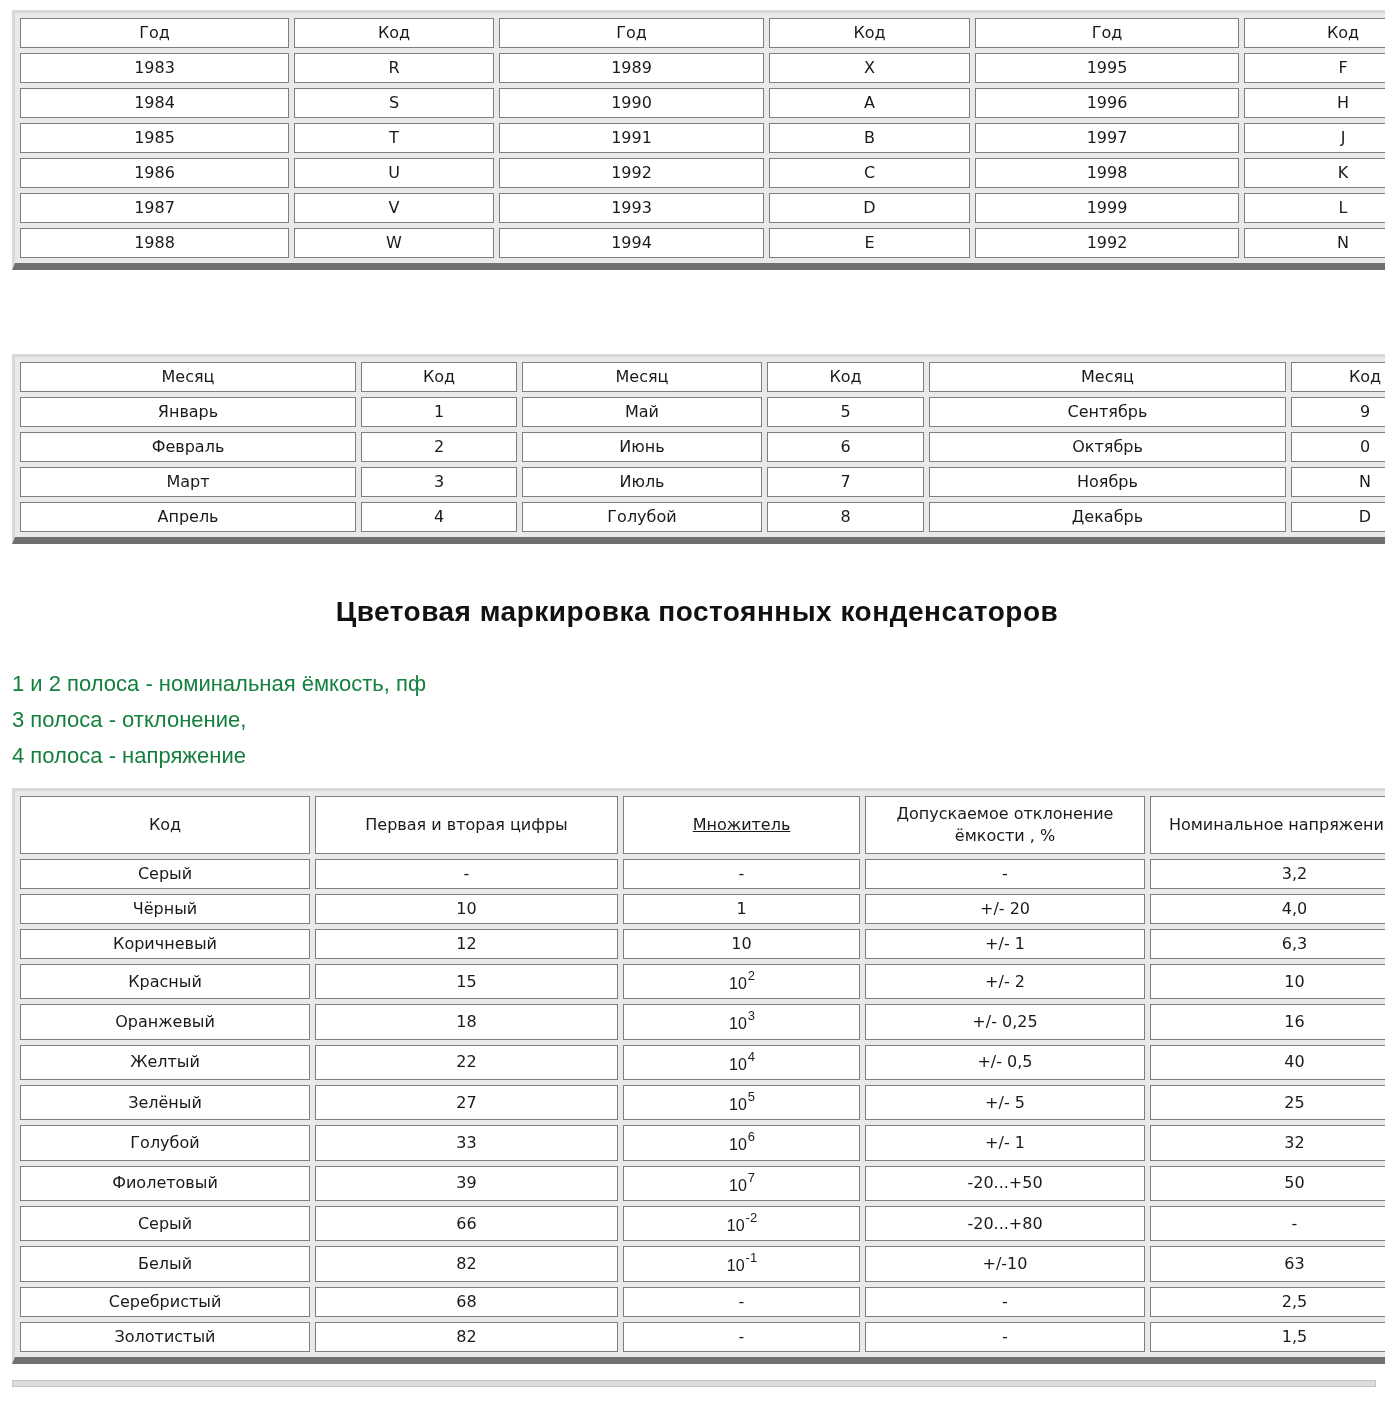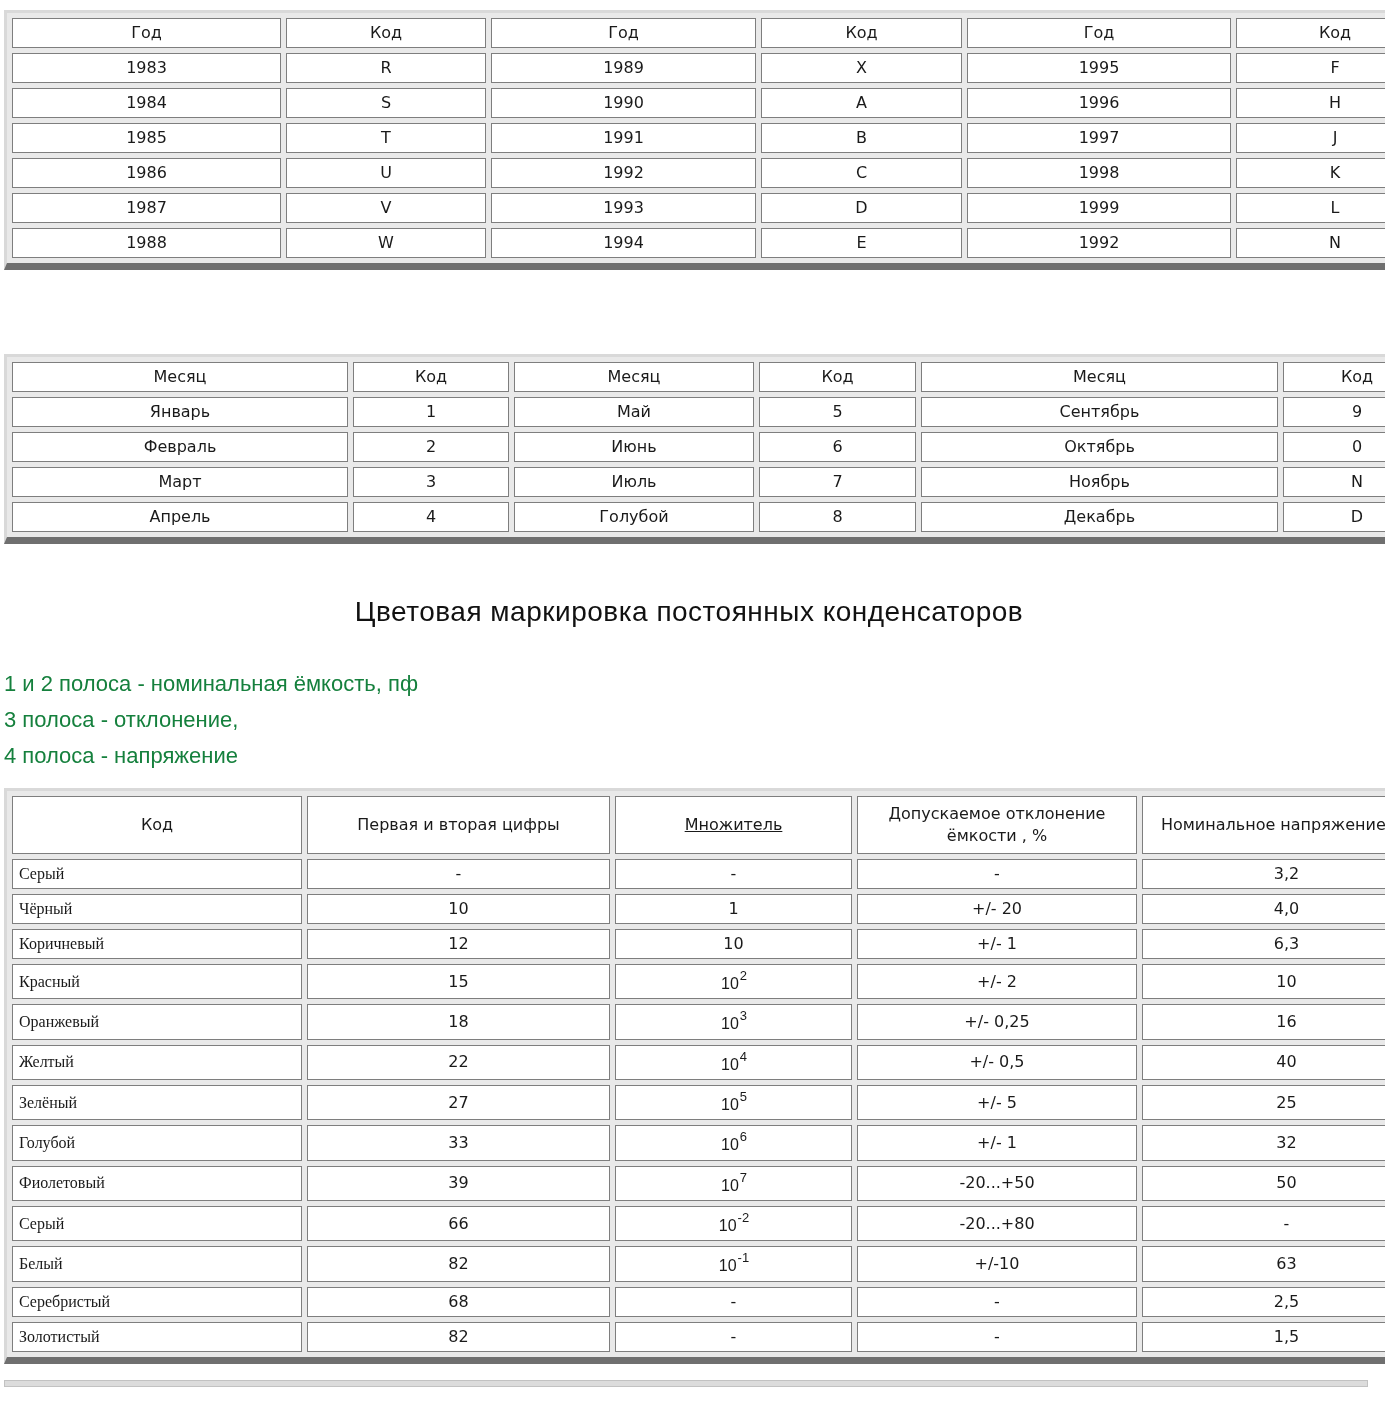--- a/index.html
+++ b/index.html
@@ -10,20 +10,21 @@
   }
   .page {
     width: 1385px;
     min-height: 1405px;
     padding-top: 10px;
     box-sizing: border-box;
     background: #ffffff;
   }
   .content {
     padding-left: 4px;
+    margin-left: 8px;
   }
 
   
   table.grid {
     border-collapse: separate;
     border-spacing: 5px;
     background: #e9e9e9;
     border-top: 3px solid #d9d9d9;
     border-left: 3px solid #d9d9d9;
     border-right: 3px solid #6f6f6f;
@@ -39,23 +40,22 @@
     border: 1px solid #7e7e7e;
     text-align: center;
     vertical-align: middle;
     padding: 4px 6px;
     line-height: 20px;
     font-weight: normal;
     overflow: hidden;
     white-space: nowrap;
   }
   table.grid td.left {
-    text-align: left;
+    text-align: center;
     padding-left: 6px;
-    font-family: Liberation Serif, serif;
   }
   table.grid sup {
     font-size: 13px;
     position: relative;
     top: -3px;
     left: 1px;
   }
   table.grid td.mono {
     font-family: Liberation Sans, sans-serif;
   }
@@ -78,21 +78,21 @@
   #month-table th:nth-child(5) { width: 343px; }
   #month-table th:nth-child(6) { width: 134px; }
 
   
   .section-title {
     margin-top: 52px;
     width: 1370px;
     text-align: center;
     font-family: "Liberation Sans", sans-serif;
     font-size: 28px;
-    font-weight: normal;
+    font-weight: bold;
     color: #111;
     letter-spacing: 0.5px;
   }
   .notes {
     margin-top: 38px;
     font-family: "Liberation Sans", sans-serif;
     font-size: 22px;
     line-height: 36px;
     color: #15803d;
   }

